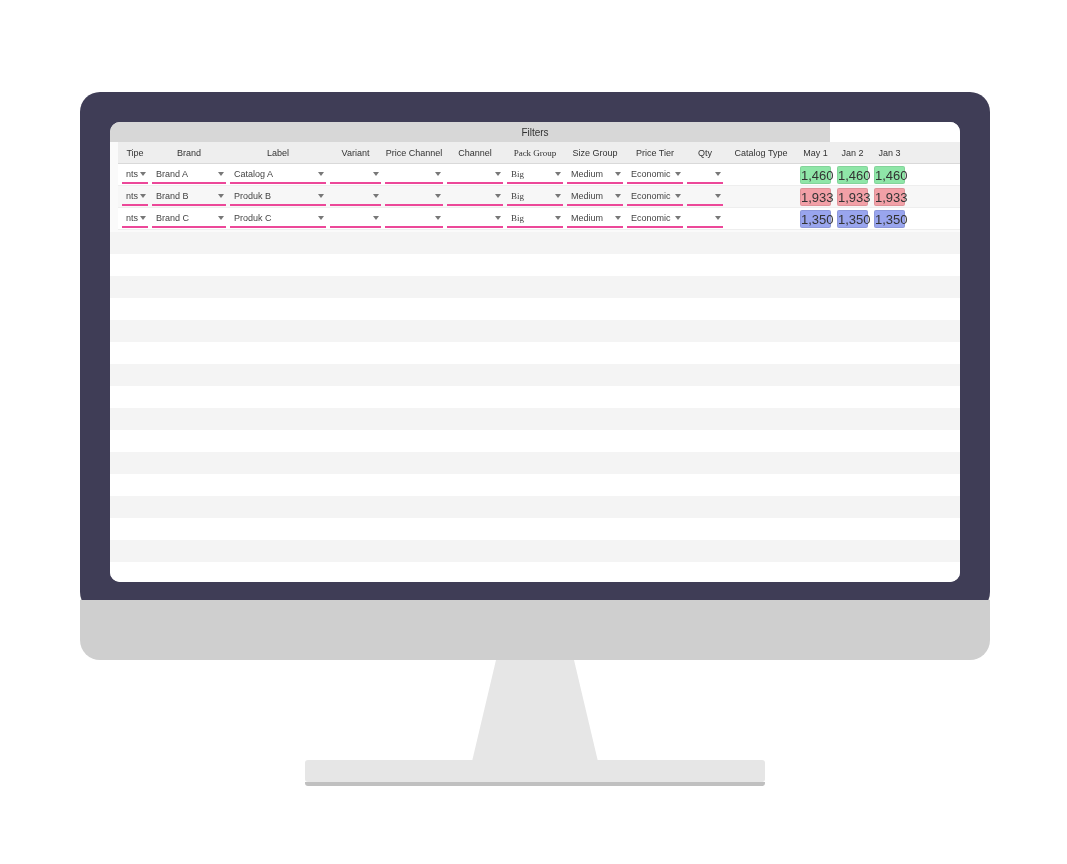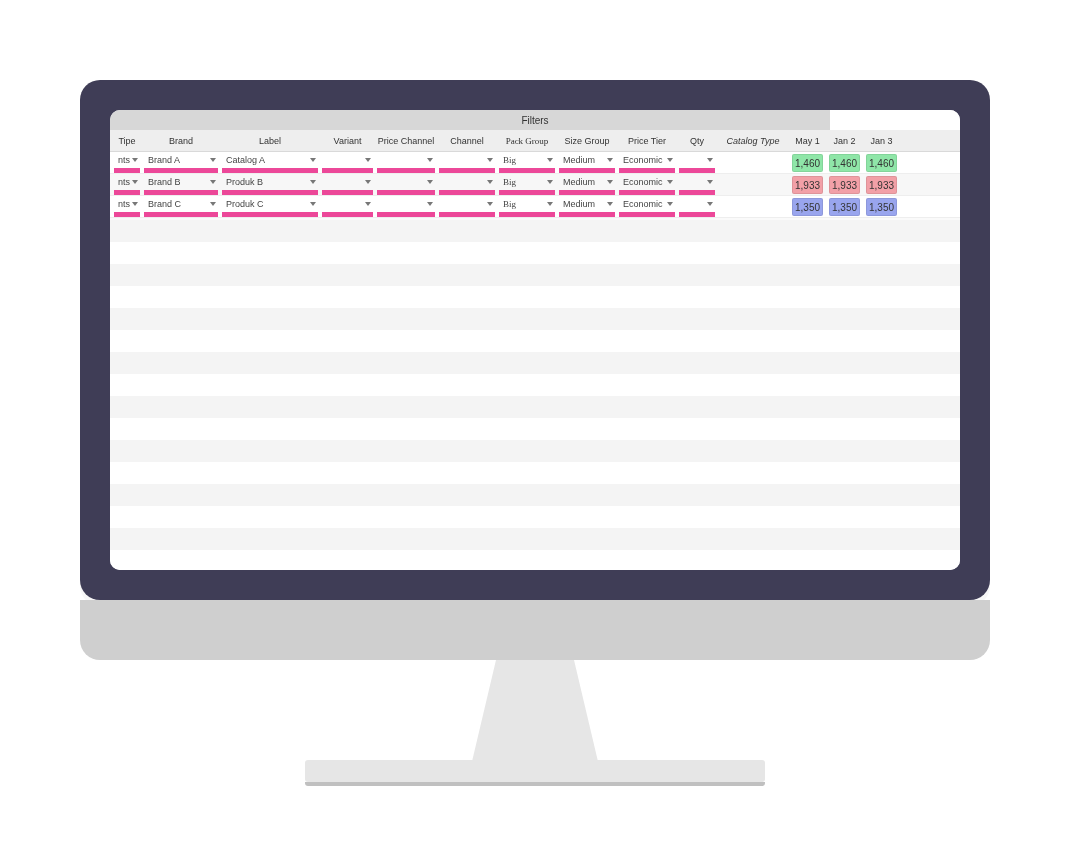--- a/index.html
+++ b/index.html
@@ -10,21 +10,21 @@
     background: #ffffff;
     font-family: Arial, Helvetica, sans-serif;
     font-size: 10px;
     color: #333;
   }
 
   
   .monitor {
     position: absolute;
     left: 80px;
-    top: 80px;
+    top: 92px;
     width: 910px;
     height: 520px;
     background: #3f3d56;          
     border-radius: 20px;
     padding: 30px;
     box-sizing: border-box;
     box-shadow: 0 6px 0 rgba(0,0,0,0.03);
   }
   .monitor-bottom-strip {
     position: absolute;
@@ -97,20 +97,21 @@
   }
 
   
   .header-row,
   .data-row {
     display: flex;
     align-items: center;
     height: 22px;
     padding-left: 2px;
     box-sizing: border-box;
+    margin-left: 8px;
   }
   .header-row {
     background: #eeeeee;
     border-bottom: 1px solid #d9d9d9;
     font-size: 9px;
     color: #333;
   }
   .header-row .col {
     text-align: center;
     overflow: hidden;
@@ -121,53 +122,53 @@
   .c-tipe       { width: 30px; }
   .c-brand      { width: 78px; }
   .c-label      { width: 100px; }
   .c-variant    { width: 55px; }
   .c-tchan      { width: 62px; }
   .c-chan       { width: 60px; }
   .c-pack       { width: 60px; font-family: Liberation Serif, serif; }
   .c-size       { width: 60px; }
   .c-price      { width: 60px; }
   .c-qty        { width: 40px; }
-  .c-cat        { width: 72px; font-style: italic; }
+  .c-cat        { width: 72px; }
   .c-jan        { width: 37px; text-align: center; }
 
   .col { padding: 0 2px; box-sizing: border-box; }
 
   
   .dd {
     display: flex;
     align-items: center;
     justify-content: space-between;
     height: 16px;
-    border-bottom: 5px solid #ec4899;
+    border-bottom: 2px solid #ec4899;
     padding: 0 2px 0 4px;
     font-size: 9px;
     color: #444;
     background: transparent;
     cursor: pointer;
   }
   .dd .txt { overflow: hidden; white-space: nowrap; text-overflow: clip; }
   .dd .caret {
     width: 0; height: 0;
     border-left: 3px solid transparent;
     border-right: 3px solid transparent;
     border-top: 4px solid #777;
     flex: none;
   }
 
   
   .valcell {
     height: 18px;
     line-height: 18px;
     text-align: center;
-    font-size: 10px;
+    font-size: 13px;
     border-radius: 2px;
     margin: 1px;
     border: 1px solid rgba(0,0,0,.08);
     box-sizing: border-box;
   }
 
   
   .zebra {
     position: absolute;
     left: 0; right: 0; bottom: 0;

